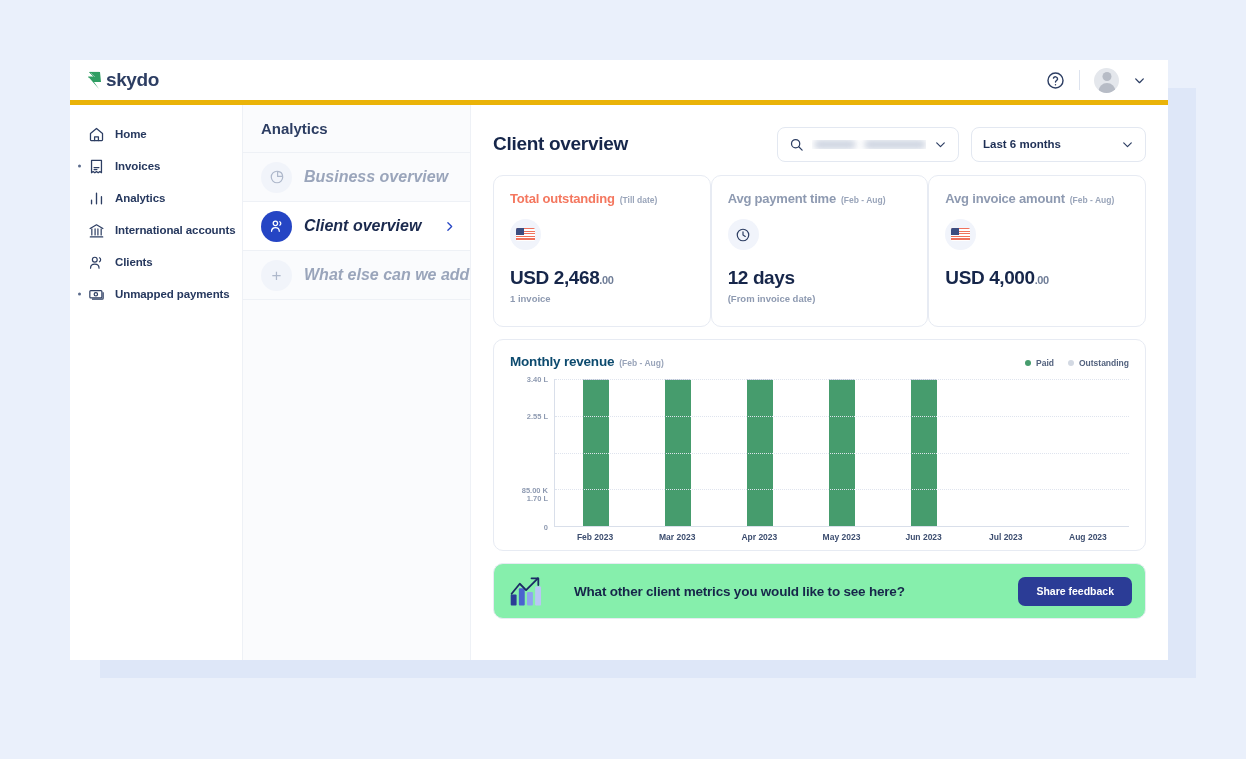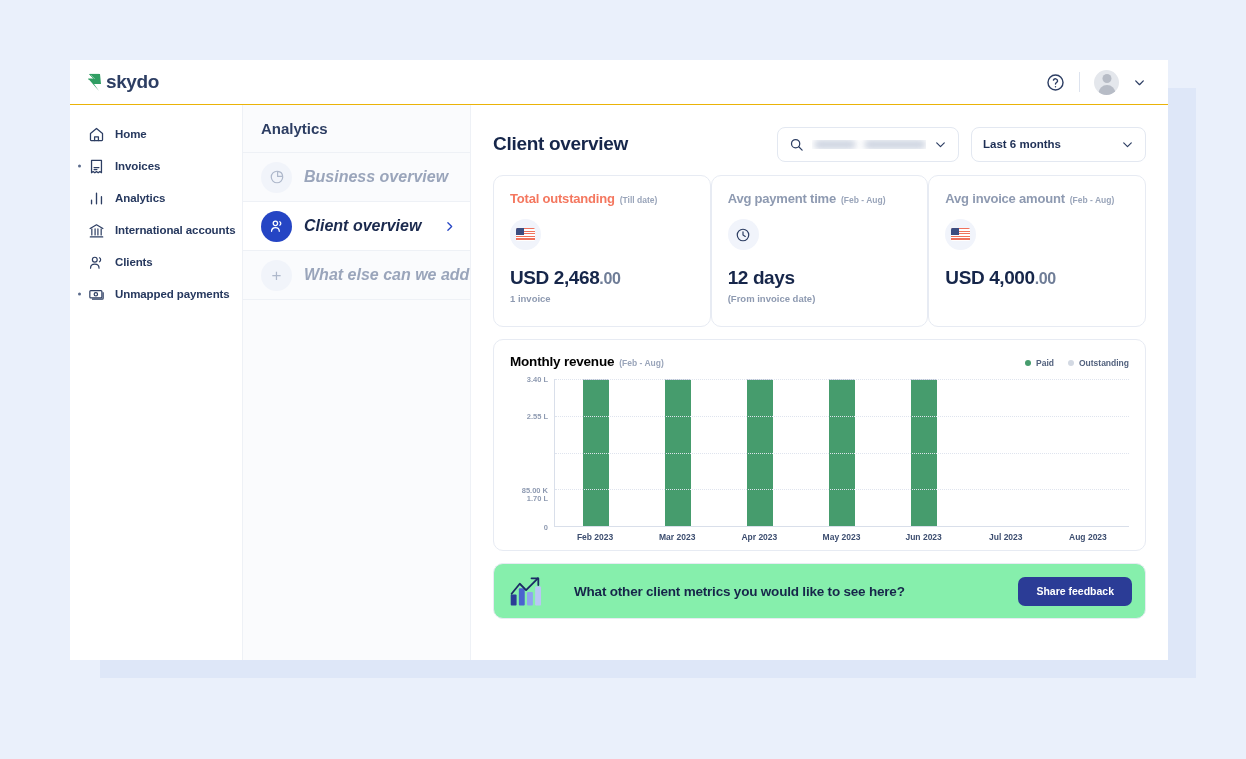--- a/index.html
+++ b/index.html
@@ -20,21 +20,21 @@
     position: absolute; left: 70px; top: 60px;
     width: 1098px; height: 600px;
     background: #ffffff;
     display: flex; flex-direction: column;
     overflow: hidden;
   }
 
   
   #topbar {
     height: 45px; flex: 0 0 45px;
-    border-bottom: 1px solid #eab308;
+    border-bottom: 5px solid #eab308;
     display: flex; align-items: center;
     padding: 0 22px 0 16px;
     background: #fff;
   }
   .logo-wrap { display: flex; align-items: center; gap: 3px; }
   .logo-mark { width: 17px; height: 19px; display: block; }
   .logo-text {
     font-size: 19px; font-weight: 700; color: #2d3e63;
     letter-spacing: -0.4px;
   }
@@ -185,32 +185,32 @@
   .flag-us::before {
     content: ""; position: absolute; left: 0; top: 0;
     width: 8px; height: 7px; background: #3c4d80;
   }
   .stat-badge svg { width: 16px; height: 16px; }
   .stat-value {
     margin-top: 17px;
     font-size: 19px; font-weight: 700; color: #16264a;
     letter-spacing: -0.4px;
   }
-  .stat-value .cents { font-size: 16px; font-weight: 700; color: #6f7d97; }
+  .stat-value .cents { font-size: 11px; font-weight: 700; color: #6f7d97; }
   .stat-sub { margin-top: 4px; font-size: 9.5px; color: #8e9ab1; font-weight: 600; }
 
   
   #chart-card {
     margin-top: 12px;
     border: 1px solid #e7ebf3; border-radius: 10px;
     background: #fff; height: 212px; padding: 14px 16px 8px 16px;
     display: flex; flex-direction: column;
   }
   .chart-head { display: flex; align-items: baseline; }
-  .chart-title { font-size: 13.5px; font-weight: 700; color: #000000; letter-spacing: -0.2px; }
+  .chart-title { font-size: 13.5px; font-weight: 700; color: #0c4a6e; letter-spacing: -0.2px; }
   .chart-period { font-size: 8.5px; font-weight: 600; color: #9aa5ba; margin-left: 5px; }
   .chart-legend { margin-left: auto; display: flex; gap: 14px; align-items: center; }
   .legend-item { display: flex; align-items: center; gap: 5px; }
   .legend-dot { width: 6px; height: 6px; border-radius: 50%; }
   .legend-label { font-size: 8.5px; font-weight: 600; color: #53627e; }
 
   .plot-area { flex: 1; display: flex; margin-top: 10px; min-height: 0; }
   .y-axis {
     width: 44px; flex: 0 0 44px;
     position: relative; font-size: 7.5px; color: #8e9ab1; font-weight: 600;

